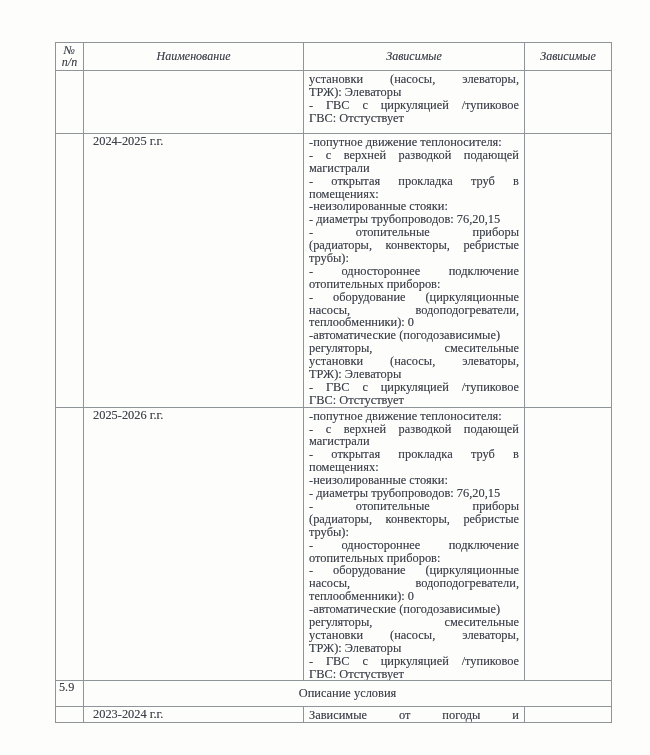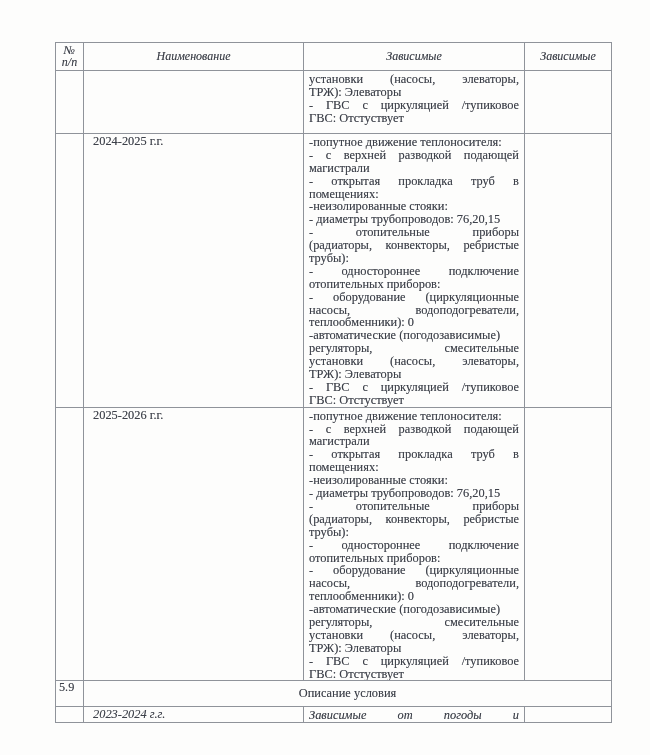--- a/index.html
+++ b/index.html
@@ -42,21 +42,21 @@
     font-size: 12px;
     line-height: 11.5px;
     text-align: center;
     vertical-align: middle;
     padding: 2px 0;
   }
   #table-body tr:nth-child(1) { height: 63px; }
   #table-body tr:nth-child(2) { height: 272px; }
   #table-body tr:nth-child(3) { height: 269px; }
   #table-body tr:nth-child(4) { height: 15px; }
-  #table-body tr:nth-child(5) { height: 14px; font-style: italic; }
+  #table-body tr:nth-child(5) { height: 14px; }
 
   td.cell-num {
     font-size: 12.2px;
     line-height: 13px;
     padding: 0 1px 12px 3px;
     white-space: nowrap;
     margin-left: 37px;
   }
   td.cell-name {
     font-size: 12.4px;

